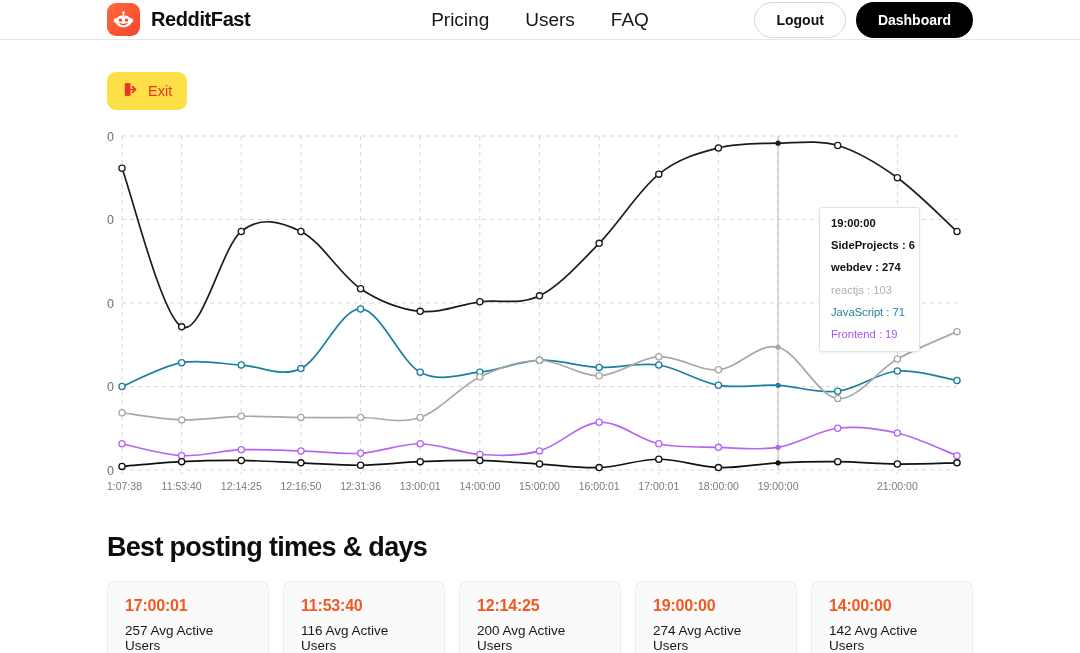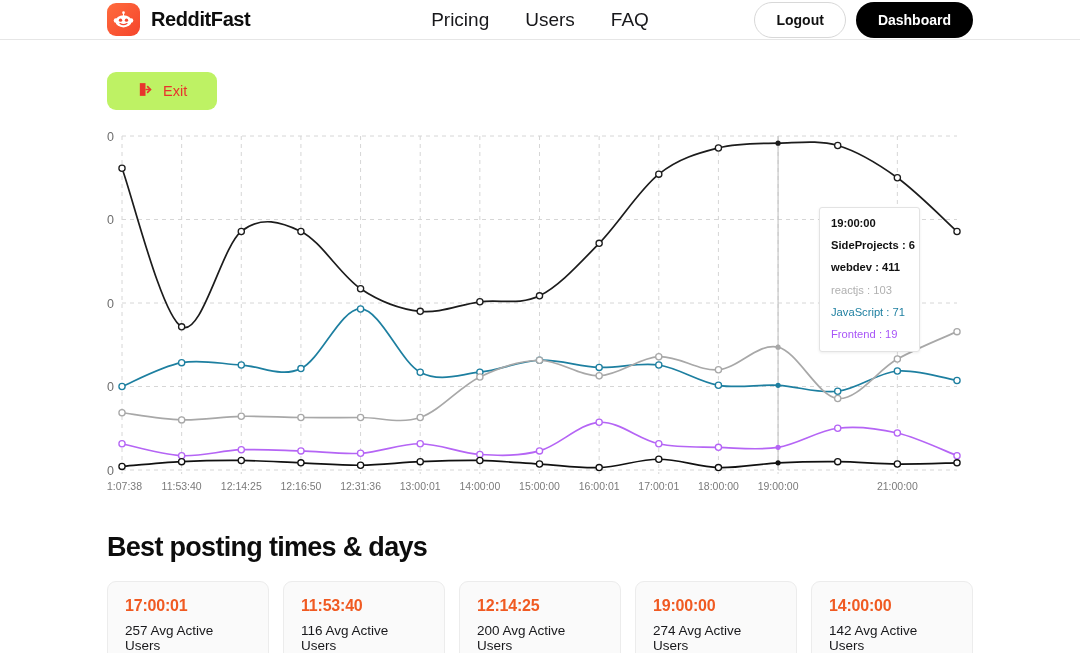--- a/index.html
+++ b/index.html
@@ -71,24 +71,24 @@
     cursor: pointer;
     font-family: inherit;
   }
 
   
   .content { padding: 0 107px; }
 
   .exit-btn {
     margin-top: 32px;
     display: inline-flex; align-items: center; gap: 9px;
-    background: #bef264;
+    background: #fde047;
     border: none;
     border-radius: 9px;
-    padding: 9px 30px;
+    padding: 9px 15px;
     color: #e8342c;
     font-size: 14.5px; font-weight: 500;
     cursor: pointer;
     font-family: inherit;
   }
 
   
   .chart-wrap {
     position: relative;
     margin-top: 18px;
@@ -318,21 +318,21 @@
         <circle cx="611.4285714285714" cy="339.6142857142857" r="3.1" fill="#ffffff" stroke="#111111" stroke-width="1.3"></circle>
         <circle cx="671.0714285714286" cy="334.84285714285716" r="2.6" fill="#111111"></circle>
         <circle cx="730.7142857142858" cy="333.65" r="3.1" fill="#ffffff" stroke="#111111" stroke-width="1.3"></circle>
         <circle cx="790.3571428571429" cy="336.0357142857143" r="3.1" fill="#ffffff" stroke="#111111" stroke-width="1.3"></circle>
         <circle cx="850" cy="334.84285714285716" r="3.1" fill="#ffffff" stroke="#111111" stroke-width="1.3"></circle>
       </svg>
 
     <div class="tooltip">
       <div class="tooltip-row tt-title">19:00:00</div>
       <div class="tooltip-row tt-sideprojects">SideProjects : 6</div>
-      <div class="tooltip-row tt-webdev">webdev : 411</div>
+      <div class="tooltip-row tt-webdev">webdev : 274</div>
       <div class="tooltip-row tt-reactjs">reactjs : 103</div>
       <div class="tooltip-row tt-javascript">JavaScript : 71</div>
       <div class="tooltip-row tt-frontend">Frontend : 19</div>
     </div>
   </div>
 
   
   <h2 class="section-title">Best posting times &amp; days</h2>
 
   <div class="cards">

